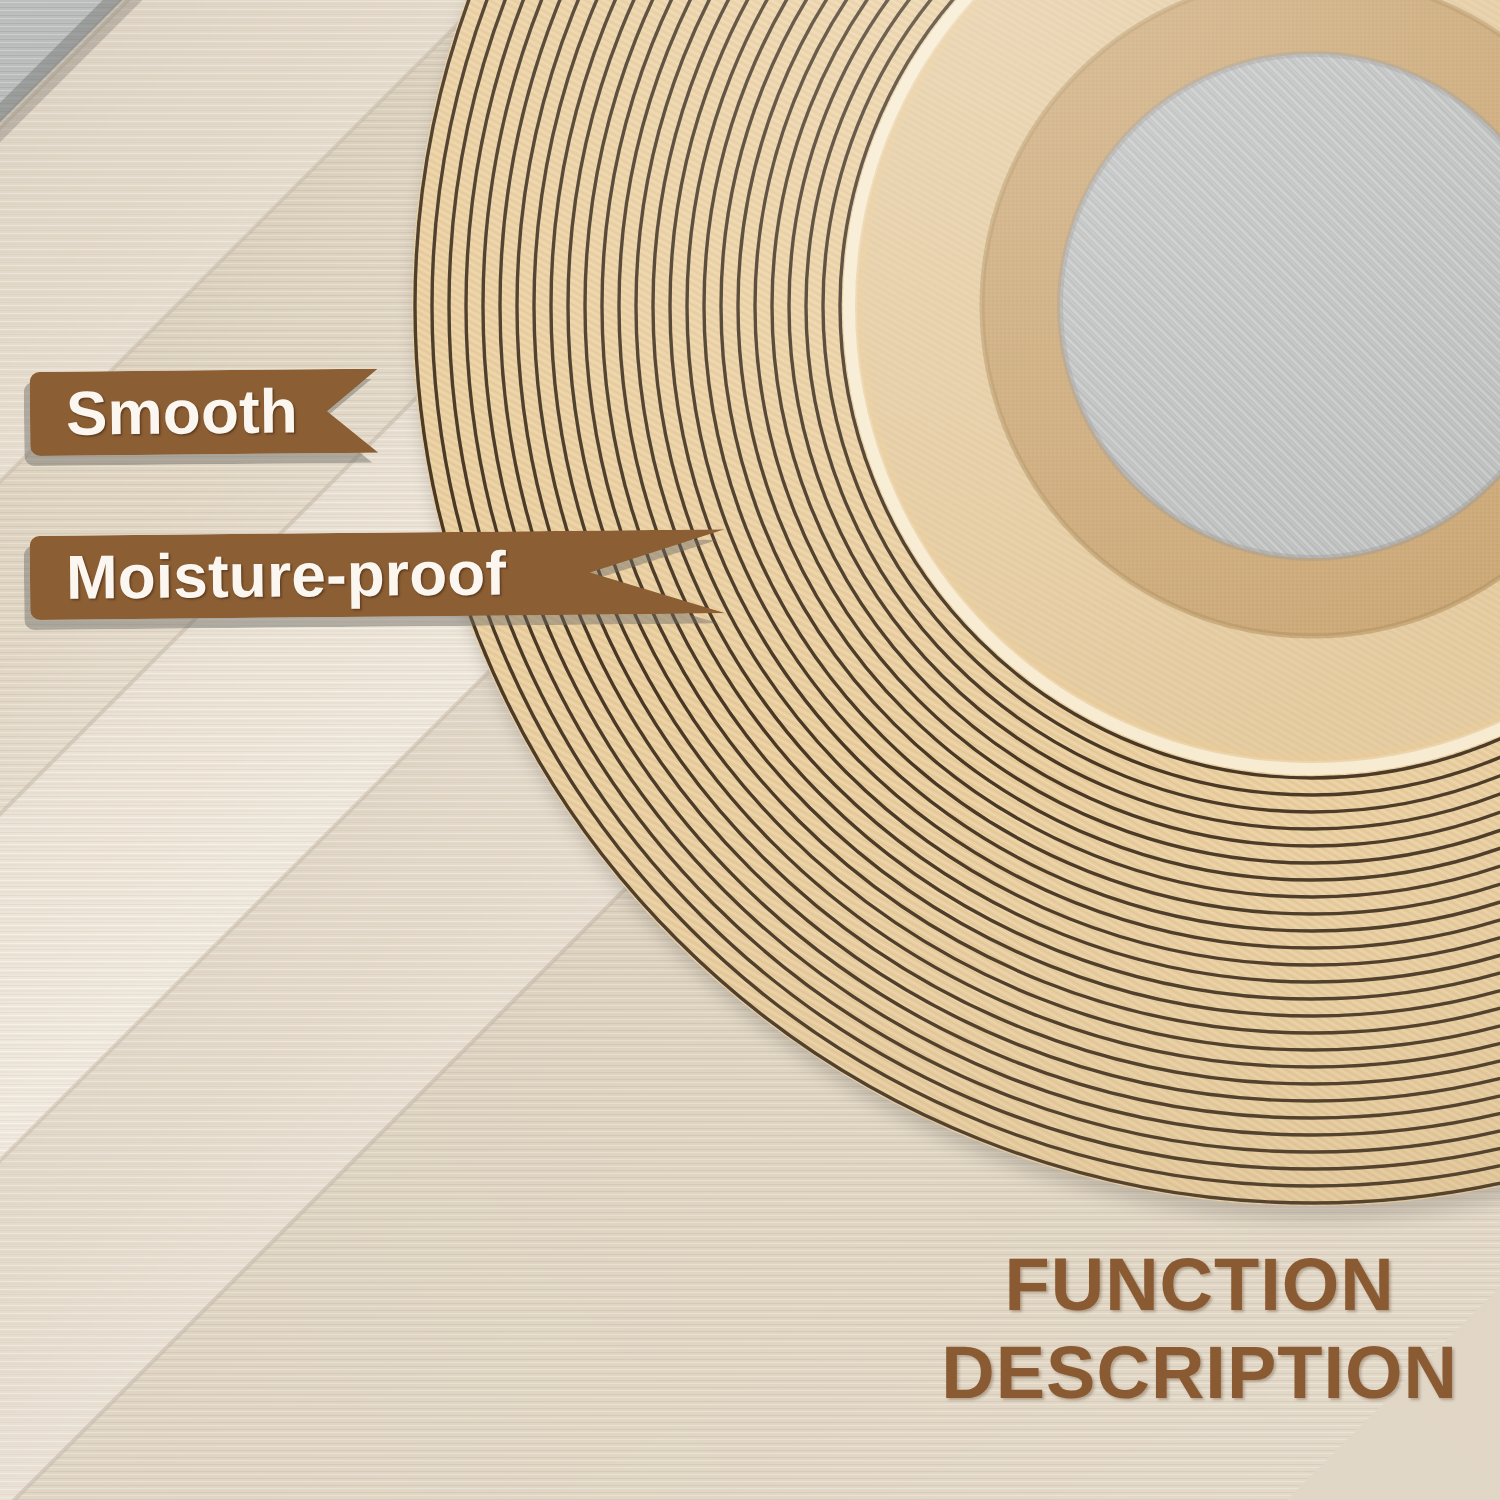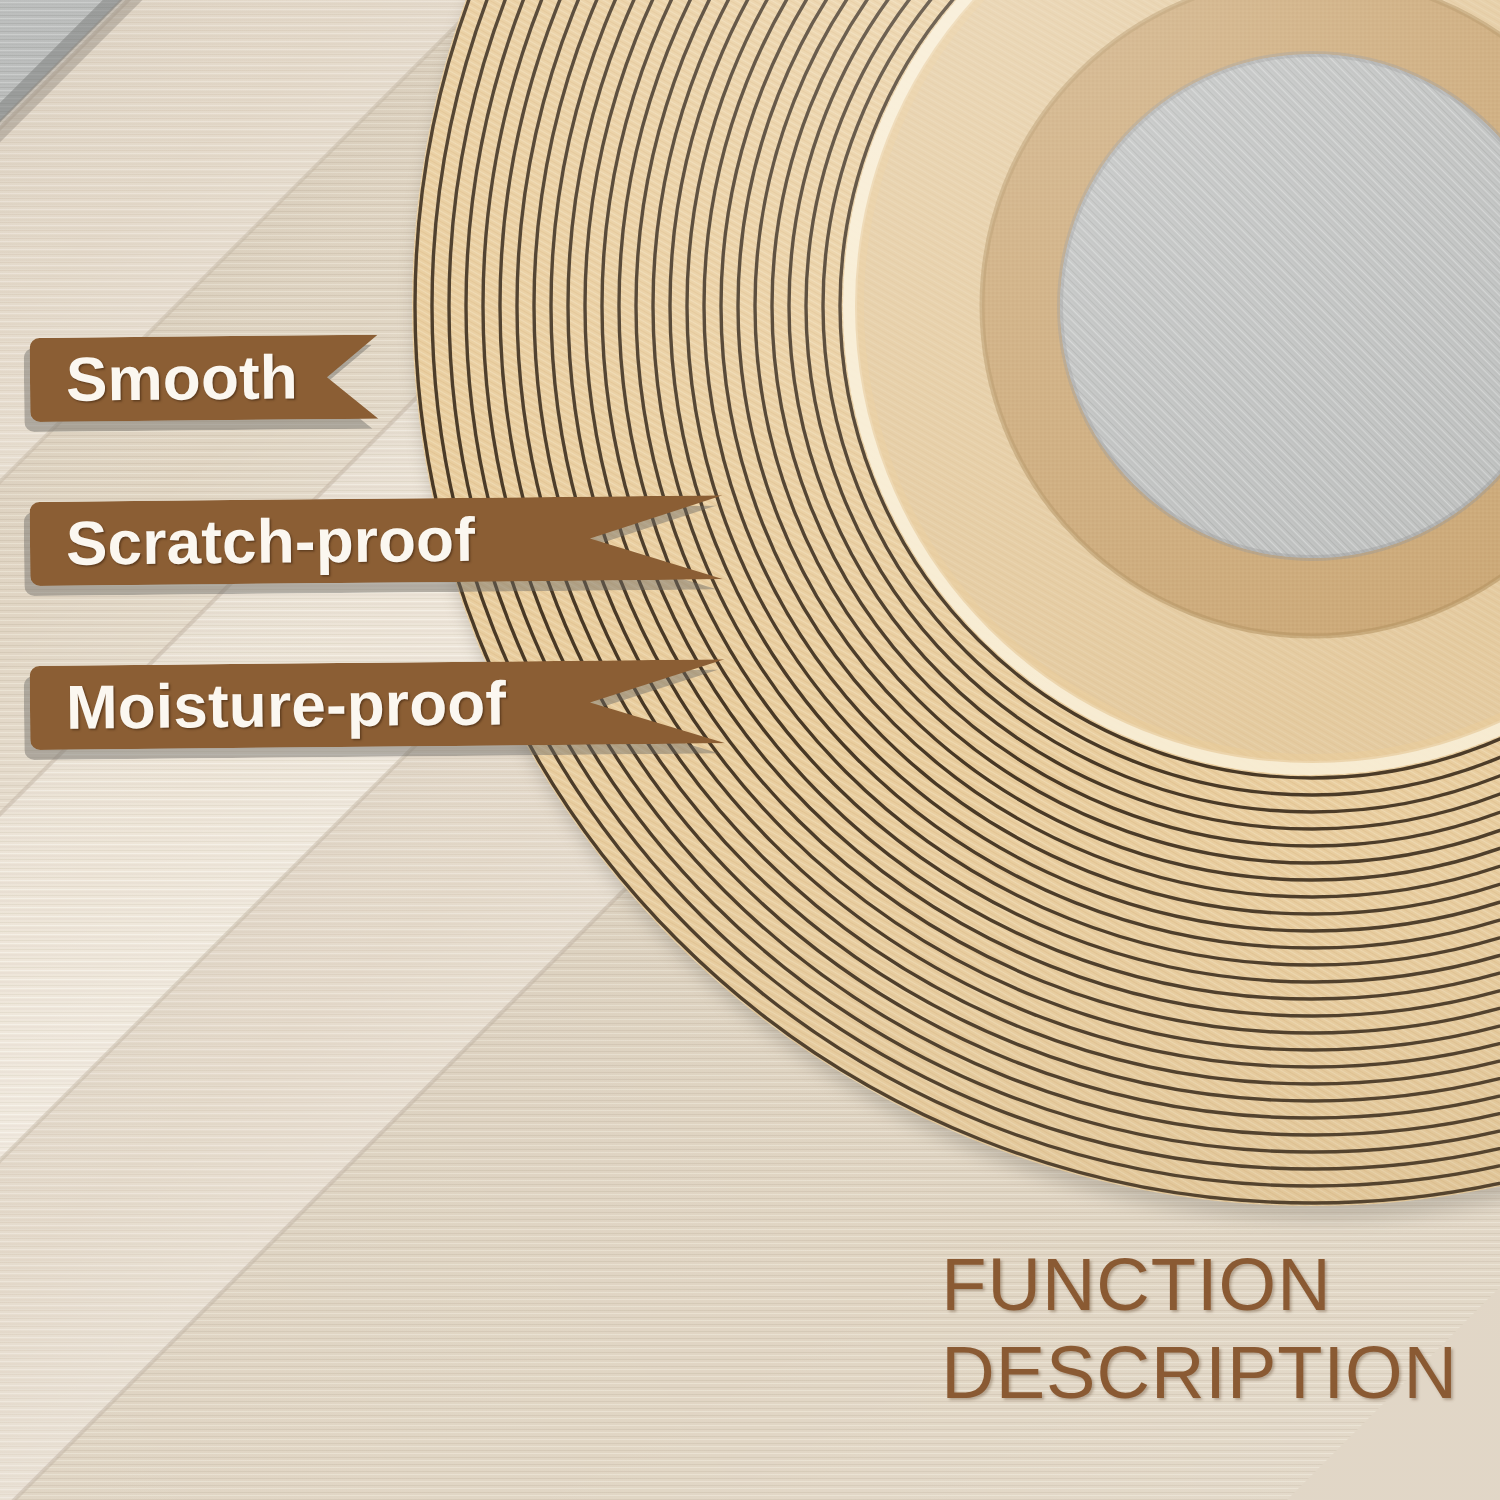--- a/index.html
+++ b/index.html
@@ -31,21 +31,21 @@
     width: 1500px;
     height: 1500px;
     z-index: 2;
     pointer-events: none;
   }
 
   
   #feature-list {
     position: absolute;
     left: 0;
-    top: 320px;
+    top: 354px;
     width: 900px;
     z-index: 5;
     text-decoration: underline;
   }
   .banner-row {
     position: relative;
     height: 164px;
   }
   .banner {
     position: absolute;
@@ -85,24 +85,24 @@
     white-space: nowrap;
     text-shadow: 1.5px 1.5px 2px rgba(60, 35, 15, 0.55);
   }
 
   
   #function-description {
     position: absolute;
     right: 42px;
     bottom: 84px;
     z-index: 6;
-    text-align: left;
+    text-align: center;
     color: #8a5a33;
     font-size: 74px;
-    font-weight: 400;
+    font-weight: 700;
     line-height: 1.18;
     letter-spacing: 1px;
     text-shadow: 2px 2px 3px rgba(90, 60, 35, 0.35);
   }
   #function-description .fd-line {
     display: block;
     white-space: nowrap;
   }
 </style>
 </head>
@@ -290,31 +290,20 @@
         <svg class="banner-shape" viewBox="0 0 348 84" preserveAspectRatio="none">
           <path d="M10,0 H310 L348,0 L297,42 L348,84 H310 H10 A10,10 0 0 1 0,74 V10 A10,10 0 0 1 10,0 Z" fill="#8B5E34"></path>
         </svg>
         <span class="banner-label" style="color: rgb(251, 247, 240);">Smooth</span>
       </div>
     </div>
 
 
 
 
-    <div class="banner-row">
-      <div class="banner" style="width:693px">
-        <svg class="banner-shadow" viewBox="0 0 693 84" preserveAspectRatio="none">
-          <path d="M10,0 H600 L693,0 L560,42 L693,84 H600 H10 A10,10 0 0 1 0,74 V10 A10,10 0 0 1 10,0 Z" fill="#6d6b66"></path>
-        </svg>
-        <svg class="banner-shape" viewBox="0 0 693 84" preserveAspectRatio="none">
-          <path d="M10,0 H600 L693,0 L560,42 L693,84 H600 H10 A10,10 0 0 1 0,74 V10 A10,10 0 0 1 10,0 Z" fill="#8B5E34"></path>
-        </svg>
-        <span class="banner-label" style="color: rgb(251, 247, 240);">Scratch-proof</span>
-      </div>
-    </div>
 
     <div class="banner-row">
       <div class="banner" style="width:695px">
         <svg class="banner-shadow" viewBox="0 0 695 84" preserveAspectRatio="none">
           <path d="M10,0 H600 L695,0 L560,42 L695,84 H600 H10 A10,10 0 0 1 0,74 V10 A10,10 0 0 1 10,0 Z" fill="#6d6b66"></path>
         </svg>
         <svg class="banner-shape" viewBox="0 0 695 84" preserveAspectRatio="none">
           <path d="M10,0 H600 L695,0 L560,42 L695,84 H600 H10 A10,10 0 0 1 0,74 V10 A10,10 0 0 1 10,0 Z" fill="#8B5E34"></path>
         </svg>
         <span class="banner-label" style="color: rgb(251, 247, 240);">Moisture-proof</span>

